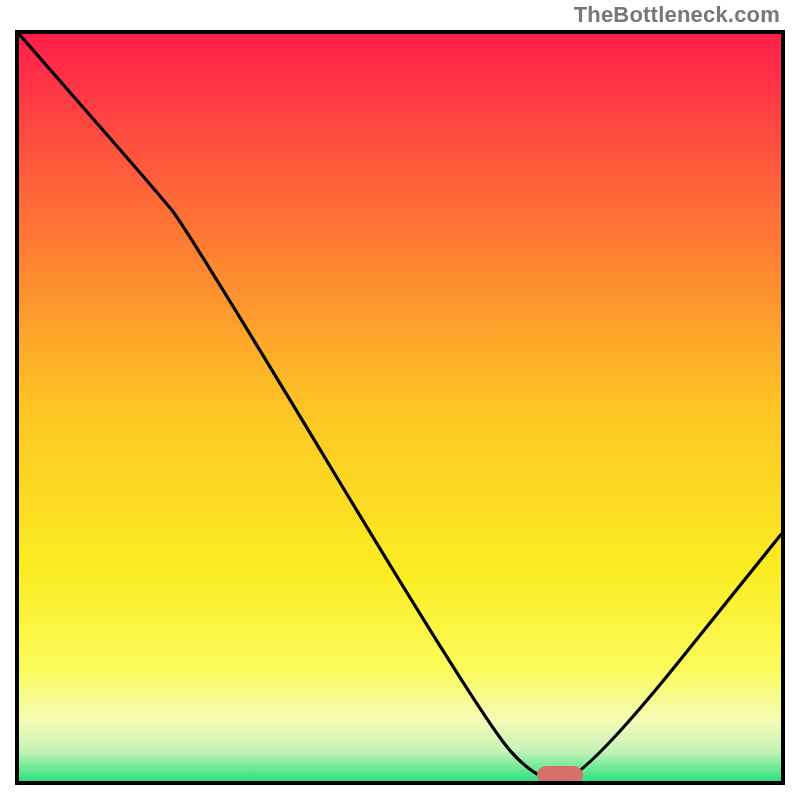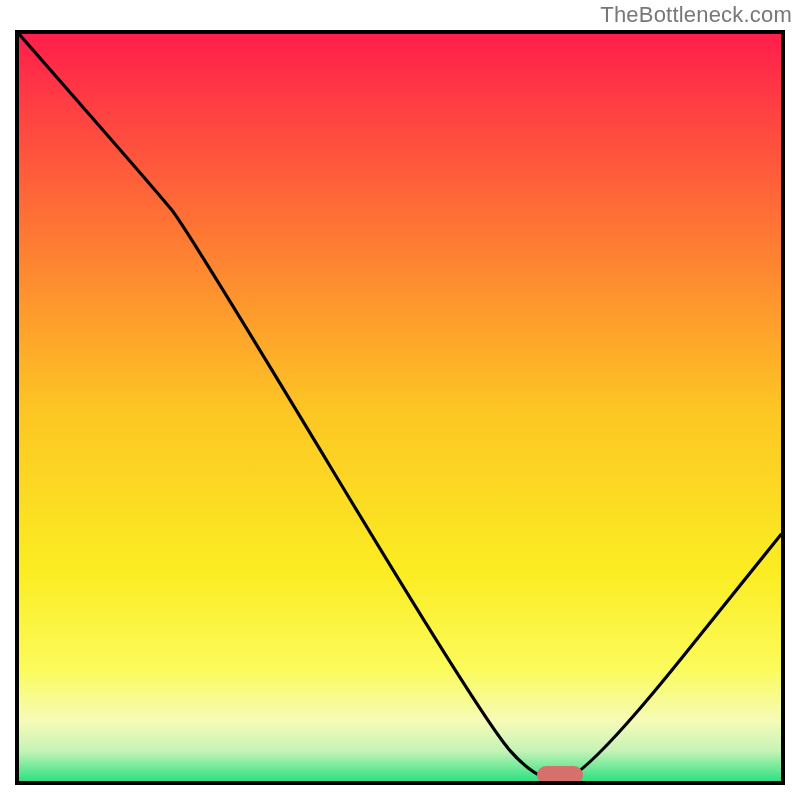--- a/index.html
+++ b/index.html
@@ -11,23 +11,23 @@
     font-family: Arial, Helvetica, sans-serif;
   }
   .container {
     position: relative;
     width: 800px;
     height: 800px;
   }
   .watermark {
     position: absolute;
     top: 2px;
-    right: 8px;
+    right: 20px;
     font-size: 22px;
-    font-weight: 400;
+    font-weight: 700;
     color: #777777;
     letter-spacing: 0.2px;
     text-align: right;
   }
   .plot-frame {
     position: absolute;
     left: 15px;
     top: 30px;
     width: 770px;
     height: 755px;

